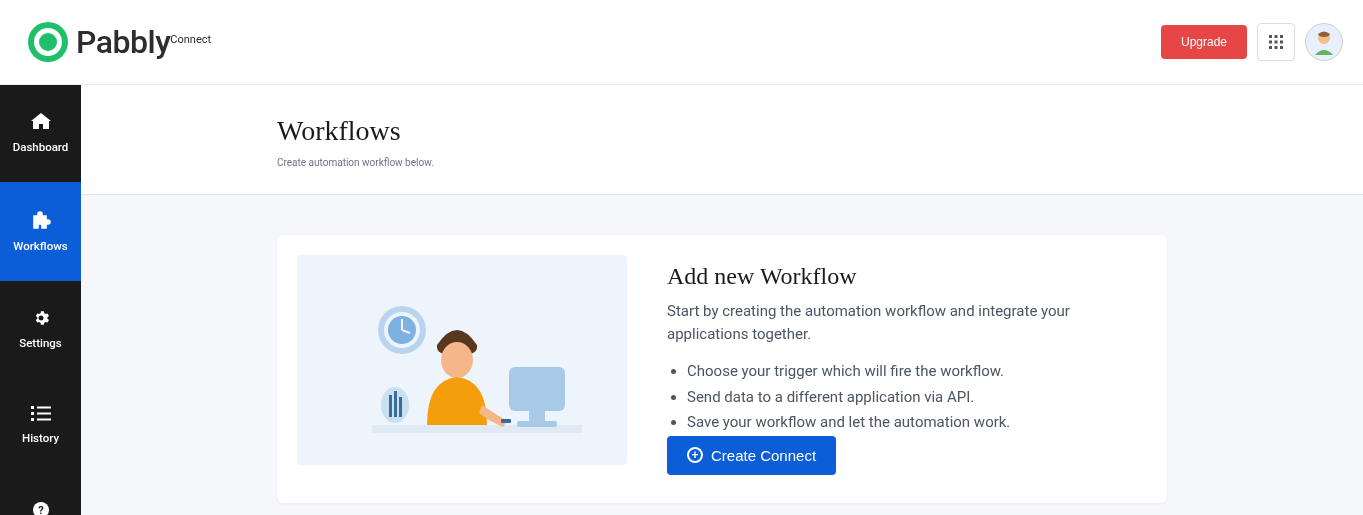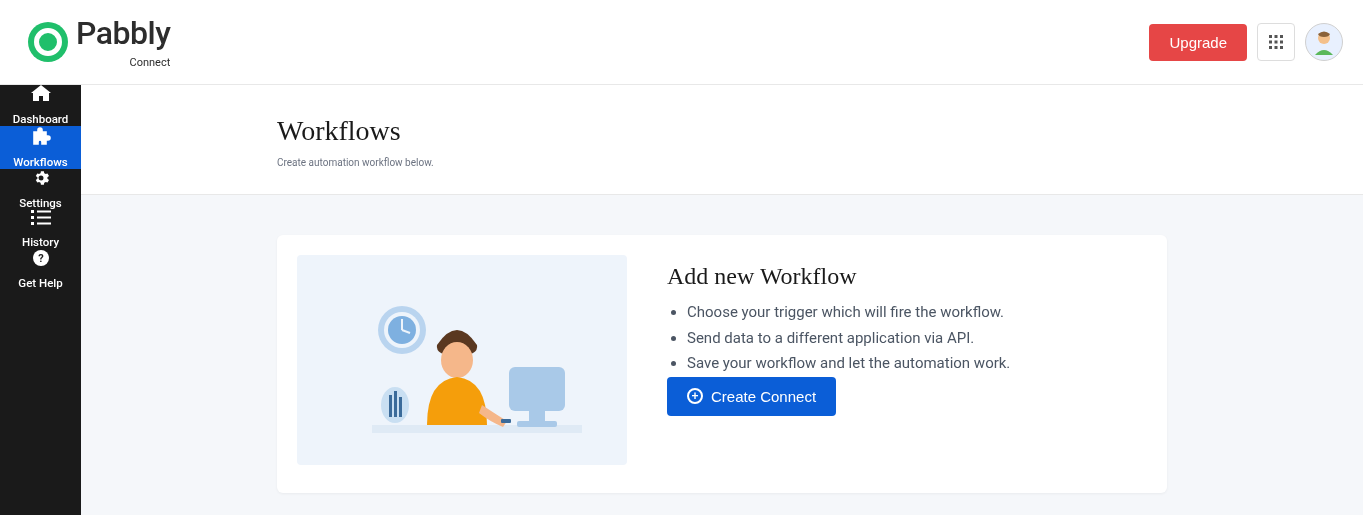--- a/index.html
+++ b/index.html
@@ -23,31 +23,31 @@
   border-radius: 50%;
   display: flex; align-items: center; justify-content: center;
 }
 .logo-icon::after {
   content: "";
   width: 18px; height: 18px;
   border: 5px solid #fff;
   border-radius: 50%;
   position: relative;
 }
-.logo-text { display: flex; flex-direction: column; line-height: 1; }
+.logo-text { display: flex; flex-direction: row; line-height: 1; }
 .logo-brand { font-size: 32px; font-weight: 500; color: #2d2d2d; letter-spacing: -0.5px; }
 .logo-sub { font-size: 11px; color: #2d2d2d; text-align: right; margin-top: 8px; }
 .header-right { display: flex; align-items: center; gap: 10px; }
 .upgrade-btn {
   background: #e64646;
   color: #fff;
   border: none;
   padding: 10px 20px;
   border-radius: 4px;
-  font-size: 15px;
+  font-size: 12px;
   font-weight: 500;
   cursor: pointer;
 }
 .apps-btn {
   width: 38px; height: 38px;
   border: 1px solid #ddd;
   border-radius: 4px;
   background: #fff;
   display: flex; align-items: center; justify-content: center;
   cursor: pointer;
@@ -66,21 +66,21 @@
   width: 81px;
   background: #1a1a1a;
   display: flex;
   flex-direction: column;
 }
 .sidebar-item {
   display: flex;
   flex-direction: column;
   align-items: center;
   justify-content: center;
-  padding: 0 4px;
+  padding: 28px 4px;
   color: #fff;
   cursor: pointer;
   gap: 6px;
 }
 .sidebar-item.active { background: #0b5ed7; }
 .sidebar-icon { font-size: 18px; line-height: 1; }
 .sidebar-label { font-size: 11.5px; font-weight: 500; }
 
 .main { flex: 1; overflow-y: auto; }
 .page-header {
@@ -252,20 +252,21 @@
             <rect x="220" y="166" width="40" height="6" rx="2" fill="#a9c9e8"></rect>
             <path d="M140 90 Q160 60 180 90 Q182 100 160 102 Q138 100 140 90" fill="#5a3820"></path>
             <ellipse cx="160" cy="105" rx="16" ry="18" fill="#f5b78a"></ellipse>
             <path d="M130 170 Q130 125 160 122 Q190 125 190 170 Z" fill="#f59e0b"></path>
             <path d="M185 150 Q200 160 210 166 L206 172 Q192 166 182 158 Z" fill="#f5b78a"></path>
             <rect x="204" y="164" width="10" height="4" rx="1" fill="#3b6b9a"></rect>
           </svg>
         </div>
         <div class="card-body">
           <h2 class="card-title">Add new Workflow</h2>
+          <p class="card-desc">Start by creating the automation workflow and integrate your applications together.</p>
           <ul class="card-list">
             <li>Choose your trigger which will fire the workflow.</li>
             <li>Send data to a different application via API.</li>
             <li>Save your workflow and let the automation work.</li>
           </ul>
           <button class="create-btn">
             <span class="plus-circle">+</span>
             <span>Create Connect</span>
           </button>
         </div>

